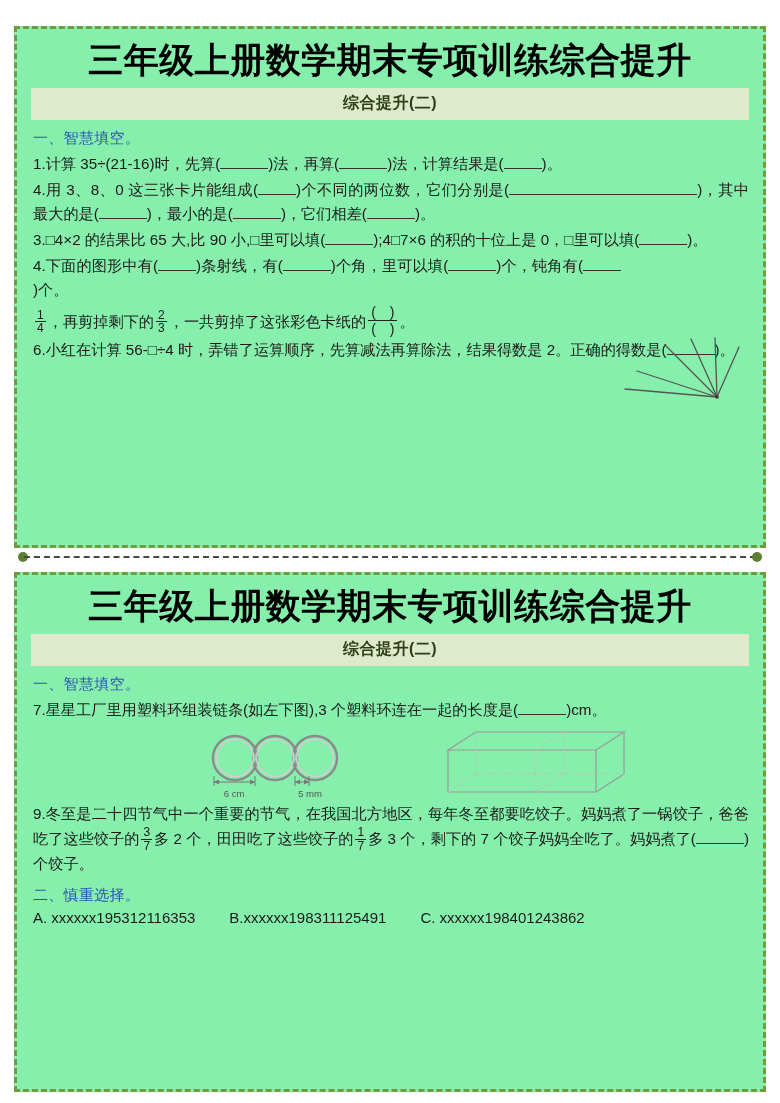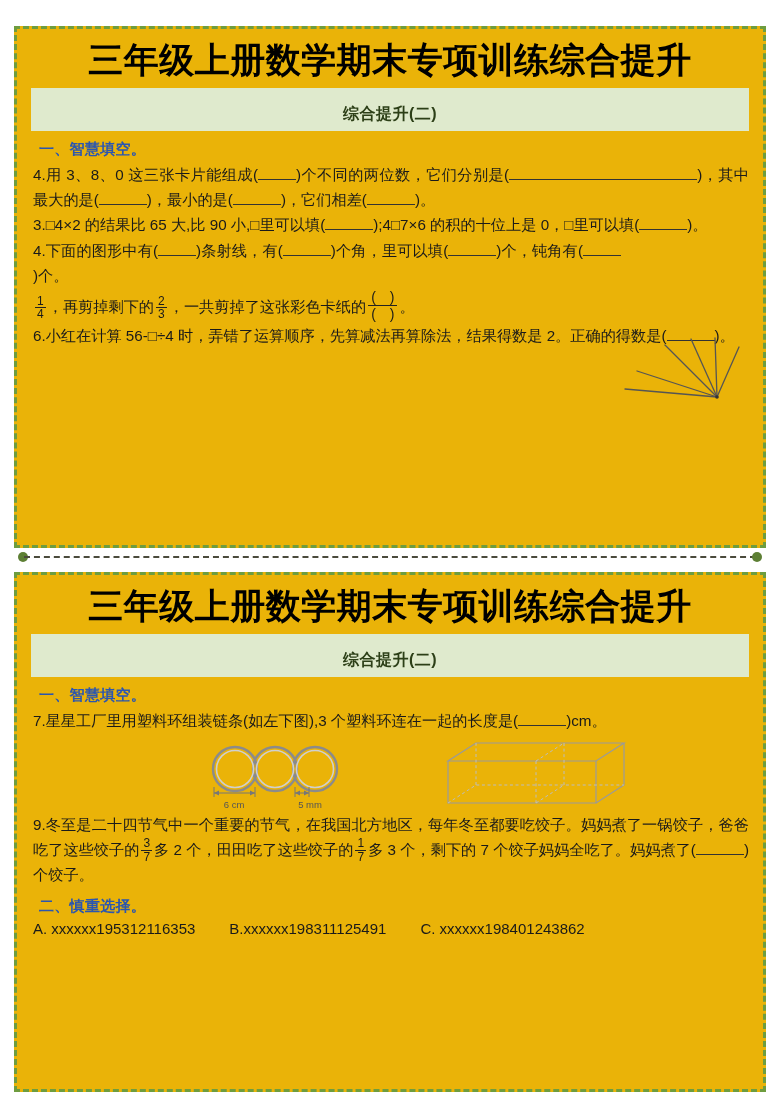--- a/index.html
+++ b/index.html
@@ -13,21 +13,21 @@
     position: relative;
     overflow: hidden;
   }
 
   
   .page {
     position: absolute;
     left: 14px;
     width: 752px;
     border: 3px dashed #6e9d3f;
-    background: #eab308;
+    background: #86efac;
     padding: 10px 14px 8px 14px;
   }
   #page-1 { top: 26px;  height: 522px; }
   #page-2 { top: 572px; height: 520px; }
 
   
   .page-separator {
     position: absolute;
     left: 18px; right: 18px;
     top: 552px;
@@ -61,30 +61,30 @@
     margin: 2px 0 8px 0;
   }
 
   
   .banner {
     background: #dfeacd;
     text-align: center;
     color: #2c3f17;
     font-size: 16px;
     font-weight: bold;
-    padding: 16px 0 6px 0;
+    padding: 5px 0 6px 0;
     letter-spacing: 0.5px;
   }
 
   
   .section-heading {
     color: #2b56b0;
-    font-weight: bold;
+    font-weight: normal;
     font-size: 15px;
-    margin: 9px 0 4px 8px;
+    margin: 9px 0 4px 2px;
     letter-spacing: 0.3px;
   }
 
   
   .q {
     font-size: 15.2px;
     line-height: 1.62;
     color: #1a1a1a;
     margin: 0 0 1px 2px;
     text-align: justify;
@@ -157,20 +157,23 @@
 <body>
 
 <div class="page" id="page-1">
 
   <div class="sheet-title">三年级上册数学期末专项训练综合提升</div>
 
   <div class="banner">综合提升(二)</div>
 
   <div class="section-heading">一、智慧填空。</div>
 
+  <p class="q">
+    <span>1.计算 35÷(21-16)时，先算(</span><span class="blank b5"></span><span>)法，再算(</span><span class="blank b5"></span><span>)法，计算结果是(</span><span class="blank b4"></span><span>)。</span>
+  </p>
 
   <p class="q">
     <span>4.用 3、8、0 这三张卡片能组成(</span><span class="blank b4"></span><span>)个不同的两位数，它们分别是(</span><span class="blank b-long"></span><span class="blank b4"></span><span>)，其中最大的是(</span><span class="blank b5"></span><span>)，最小的是(</span><span class="blank b5"></span><span>)，它们相差(</span><span class="blank b5"></span><span>)。</span>
   </p>
 
   <p class="q">
     <span>3.□4×2 的结果比 65 大,比 90 小,□里可以填(</span><span class="blank b5"></span><span>);4□7×6 的积的十位上是 0，□里可以填(</span><span class="blank b5"></span><span>)。</span>
   </p>
 
   <p class="q" style="padding-right:128px;">

